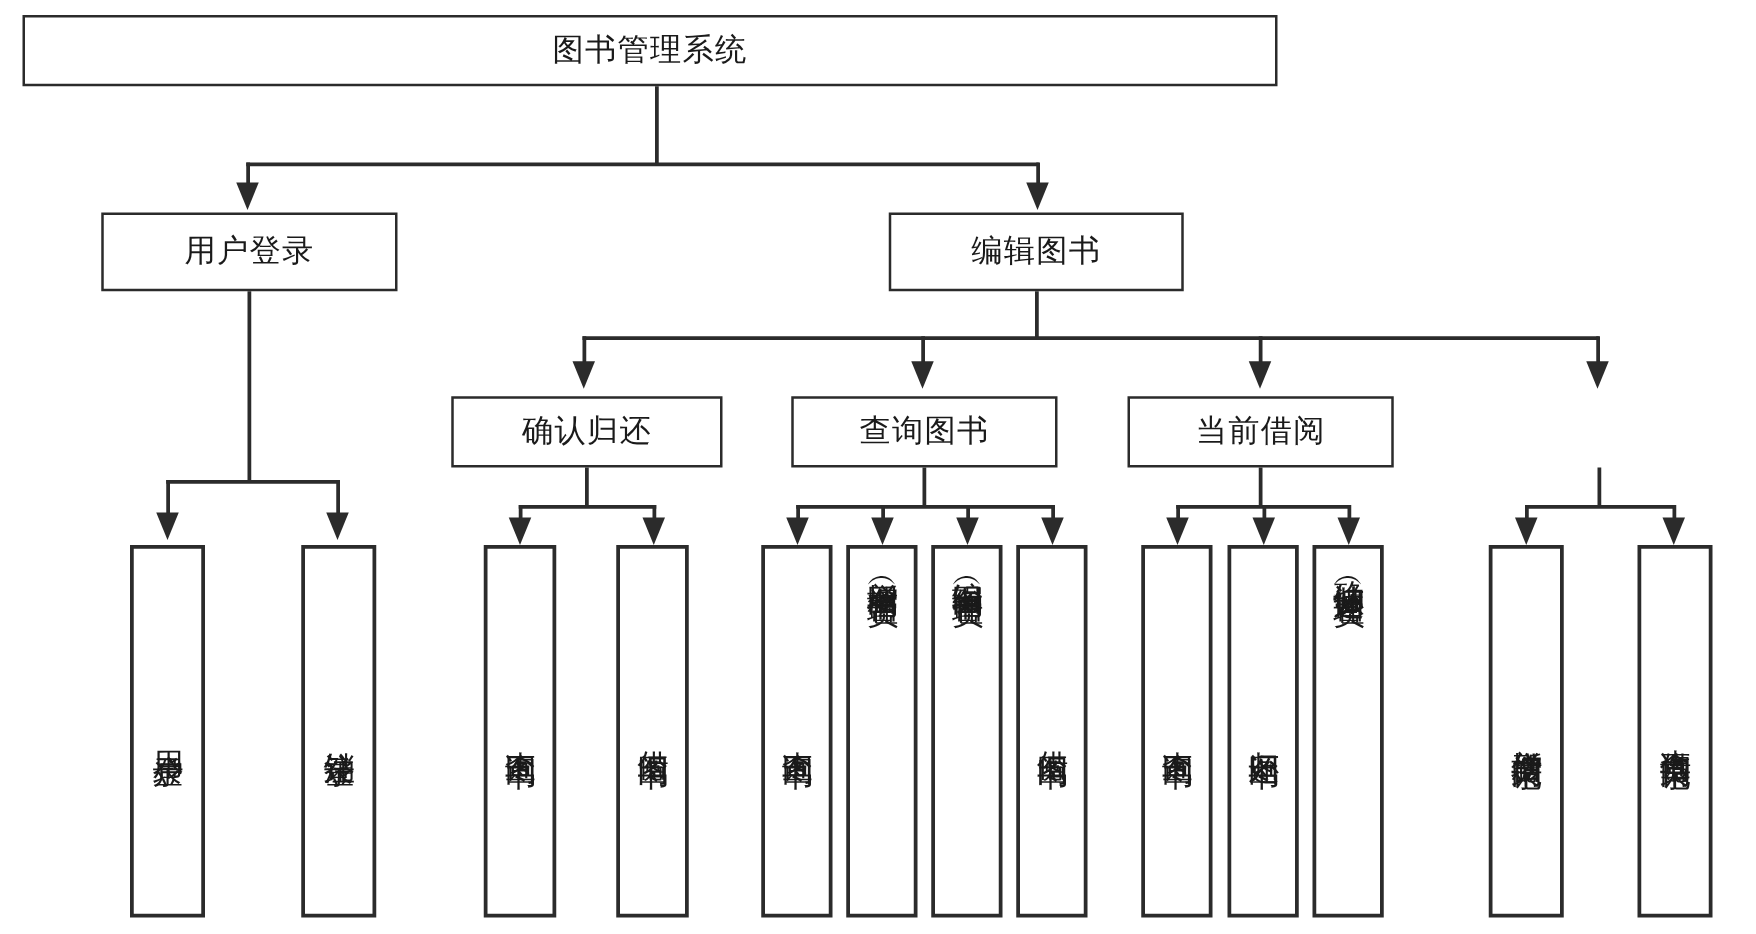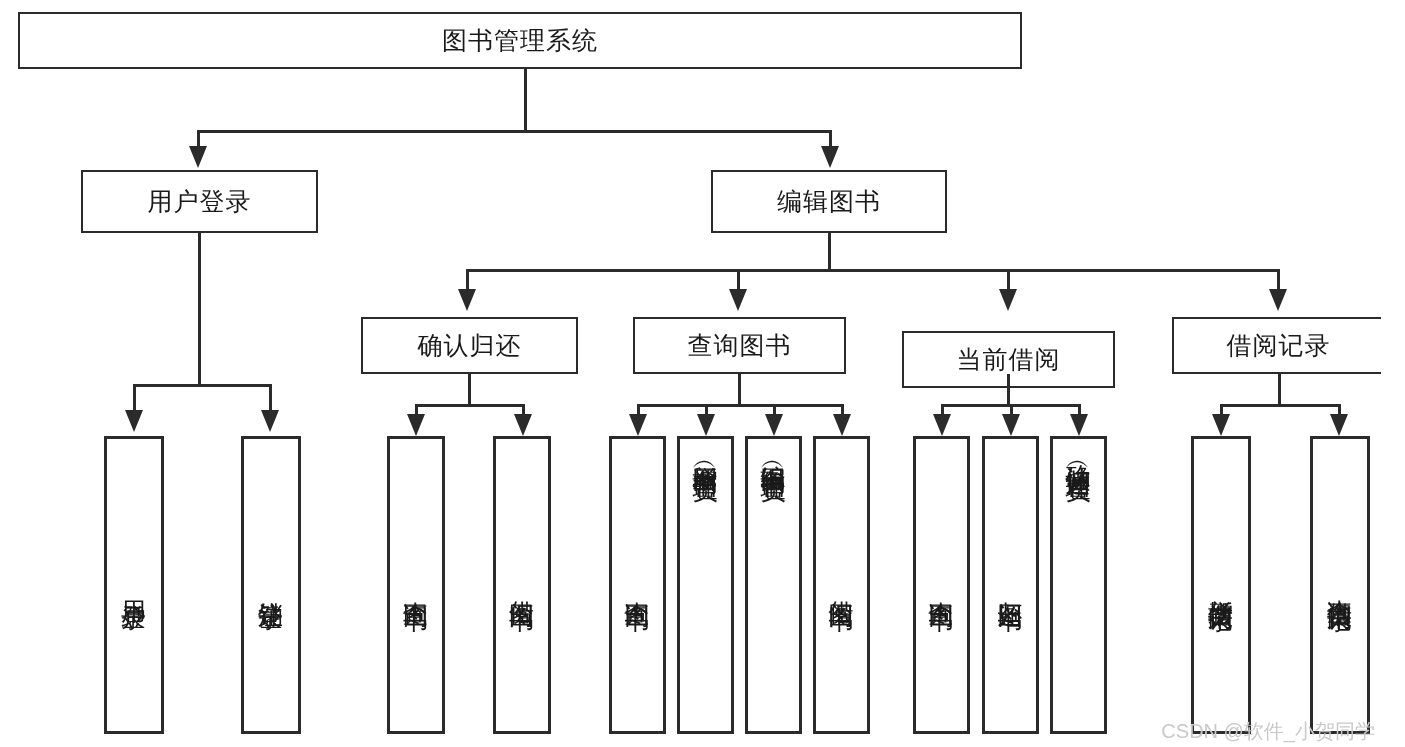--- a/index.html
+++ b/index.html
@@ -131,25 +131,22 @@
   <div class="arrow" style="left:999px; top:289px;"></div>
   <div class="vline" style="left:1277px; top:269px; height:22px;"></div>
   <div class="arrow" style="left:1269px; top:289px;"></div>
 
   <div class="node horiz" style="left:361px; top:317px; width:217px; height:57px;">
     <span>确认归还</span>
   </div>
   <div class="node horiz" style="left:633px; top:317px; width:213px; height:57px;">
     <span>查询图书</span>
   </div>
-  <div class="node horiz" style="left:902px; top:331px; width:213px; height:57px;align-items:center;">
+  <div class="node horiz" style="left:902px; top:317px; width:213px; height:57px;align-items:center;">
     <span>当前借阅</span>
-  </div>
-  <div class="node horiz" style="left:1172px; top:317px; width:213px; height:57px;">
-    <span>借阅记录</span>
   </div>
 
   <div class="vline" style="left:468px; top:374px; height:32px;"></div>
   <div class="hline" style="left:415px; top:404px; width:110px;"></div>
   <div class="vline" style="left:415px; top:404px; height:12px;"></div>
   <div class="arrow" style="left:407px; top:414px;"></div>
   <div class="vline" style="left:522px; top:404px; height:12px;"></div>
   <div class="arrow" style="left:514px; top:414px;"></div>
 
   <div class="vline" style="left:738px; top:374px; height:32px;"></div>
@@ -216,15 +213,14 @@
     <span class="vtext">确认归还（管理员）</span>
   </div>
 
   <div class="node vert centered" style="left:1191px; top:436px; width:60px; height:298px;">
     <span class="vtext">新增借阅记录</span>
   </div>
   <div class="node vert centered" style="left:1310px; top:436px; width:60px; height:298px;">
     <span class="vtext">查询借阅记录</span>
   </div>
 
-  <div id="watermark">CSDN @软件_小贺同学</div>
 
 </div>
 
 </body></html>

